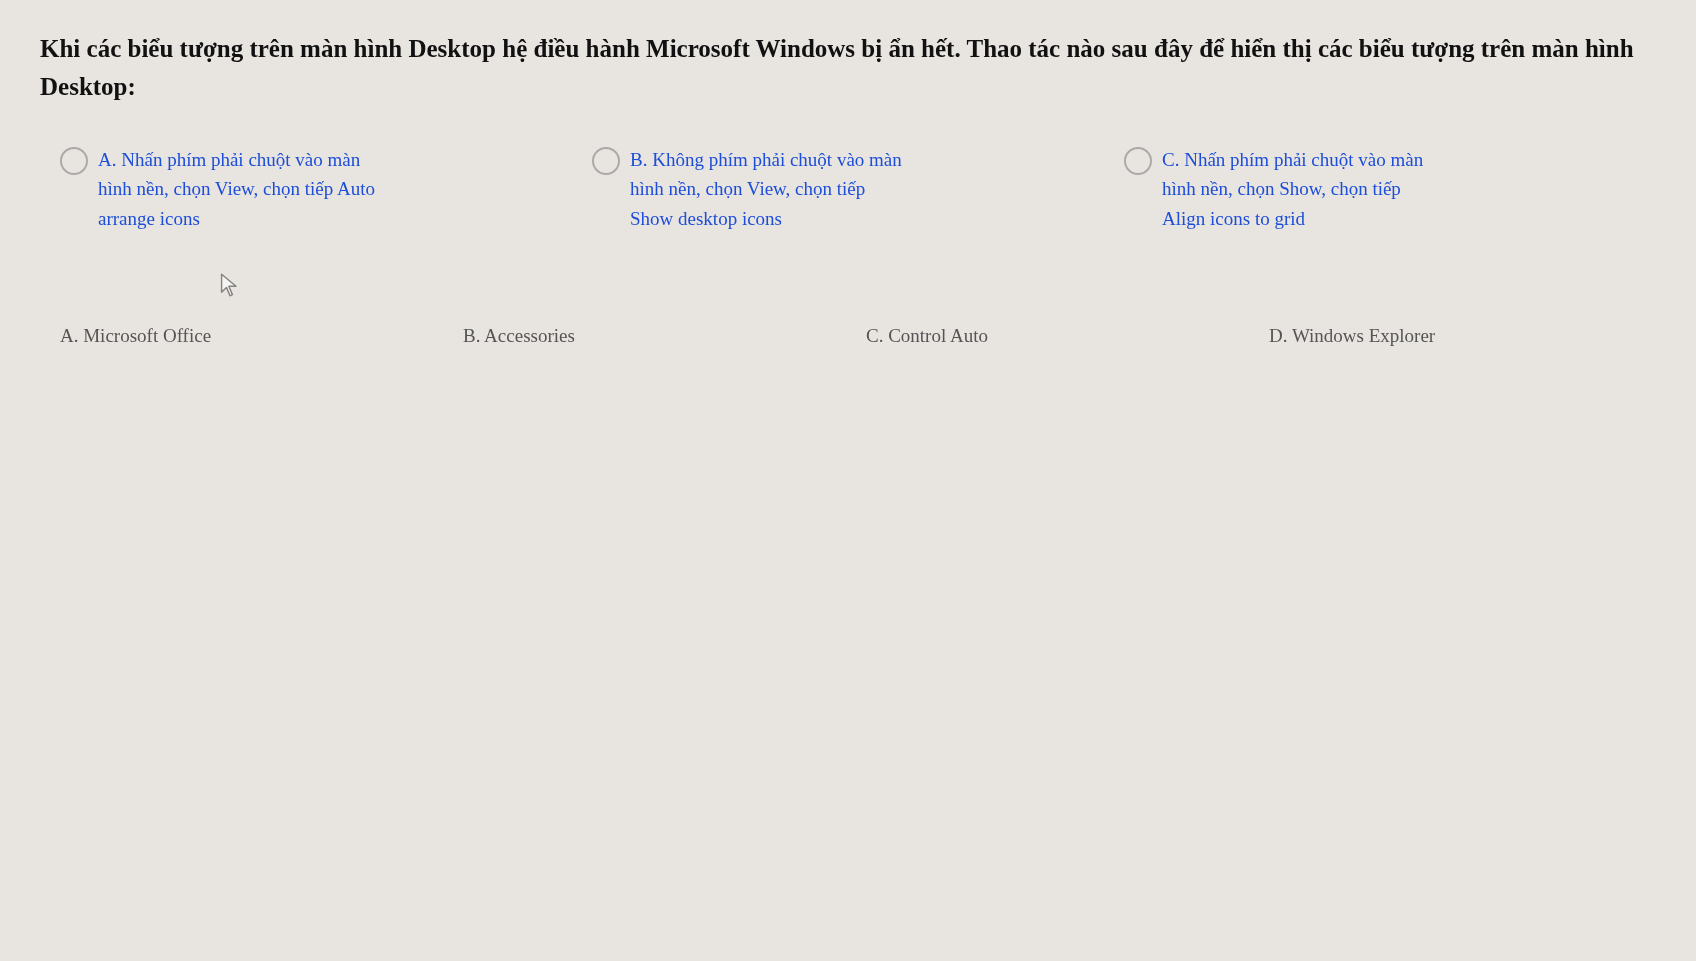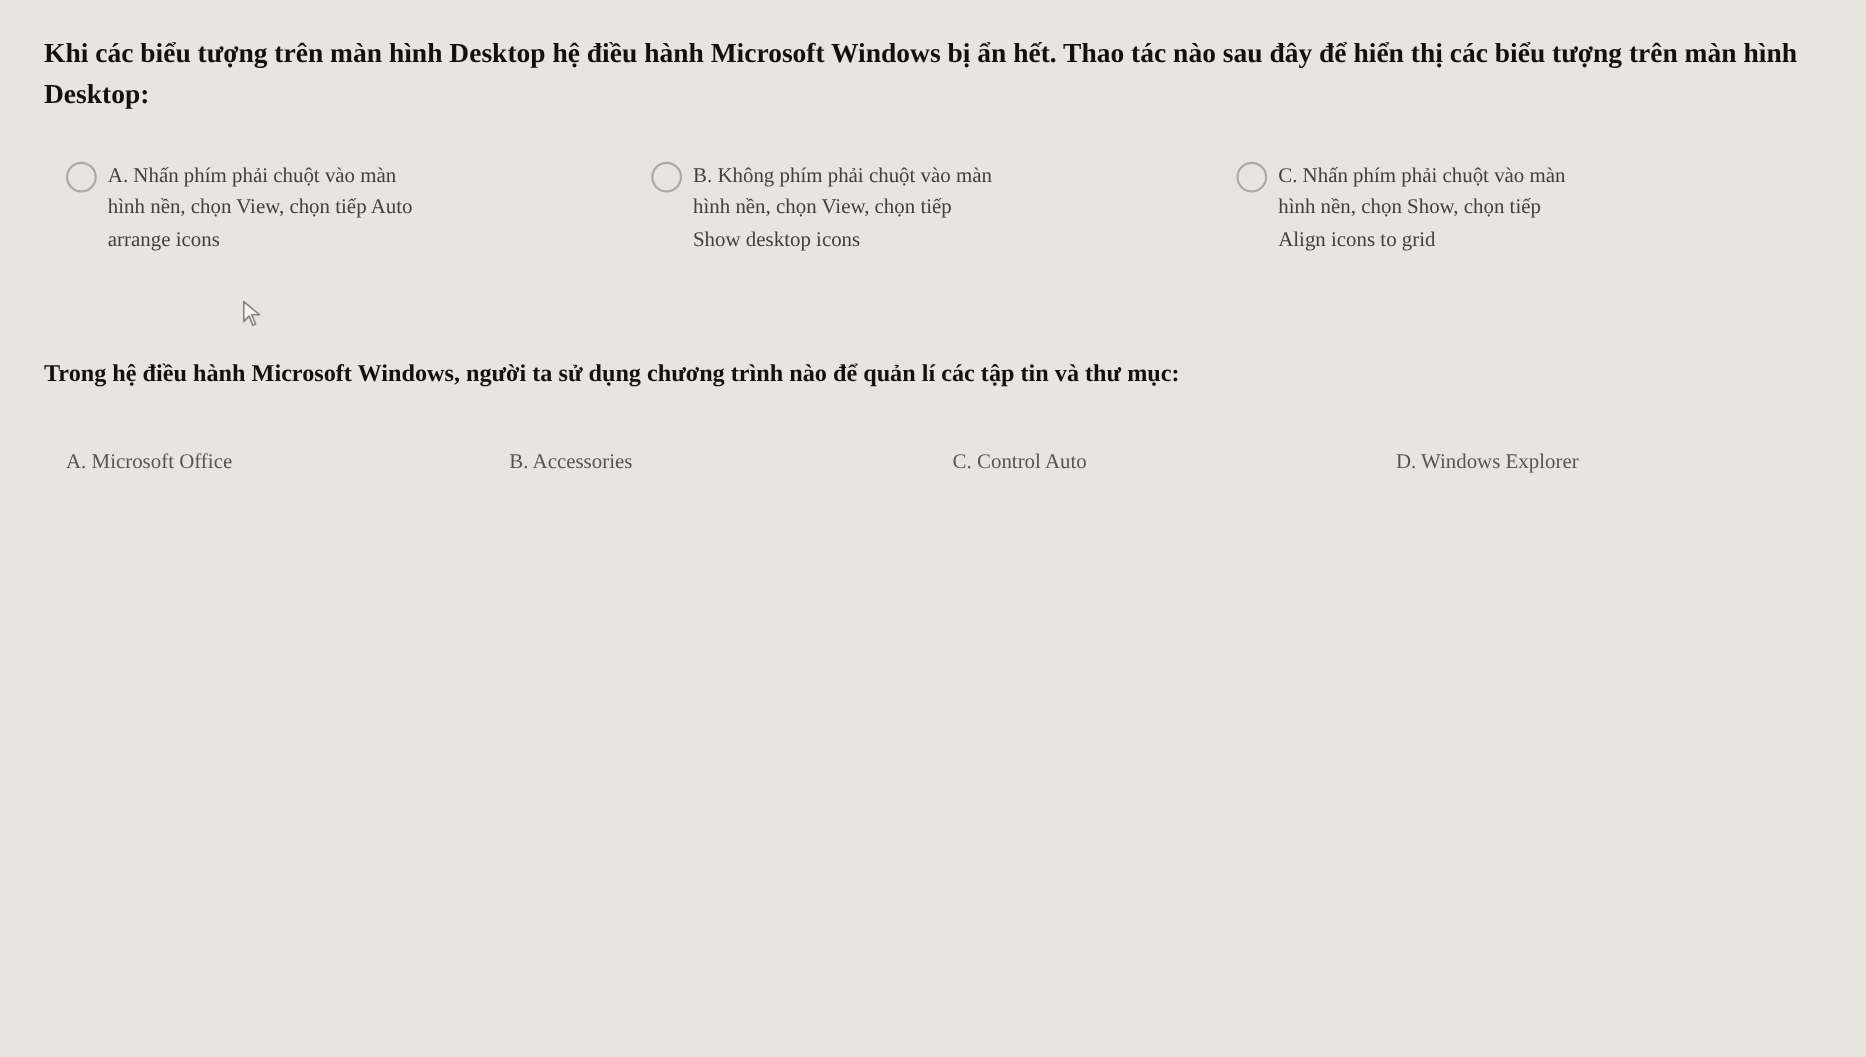--- a/index.html
+++ b/index.html
@@ -52,21 +52,21 @@
       border: 2px solid #aaa;
       background: transparent;
       flex-shrink: 0;
       margin-top: 2px;
       cursor: pointer;
     }
 
     .option-text {
       font-size: 19px;
       line-height: 1.55;
-      color: #404040;
+      color: #1d4ed8;
       max-width: 280px;
     }
 
     .question-17-text {
       font-size: 22px;
       font-weight: bold;
       line-height: 1.5;
       margin-bottom: 50px;
       color: #111;
     }
@@ -131,21 +131,20 @@
   </div>
 </div>
 
 <div class="cursor-area">
   <svg class="cursor-icon" viewBox="0 0 16 20" fill="none" xmlns="http://www.w3.org/2000/svg">
     <path d="M1 1 L1 16 L5 12 L8 19 L10 18 L7 11 L13 11 Z" stroke="#444" stroke-width="1.2" fill="white" stroke-linejoin="round"></path>
   </svg>
 </div>
 
 <div class="question-block">
-  <p class="question-17-text">Trong hệ điều hành Microsoft Windows, người ta sử dụng chương trình nào để quản lí các tập tin và thư mục:</p>
 
   <div class="options-row-q17">
 
     <div class="option-item-q17">
       <div class="option-text-q17">A. Microsoft Office</div>
     </div>
 
     <div class="option-item-q17">
       <div class="option-text-q17">B. Accessories</div>
     </div>

